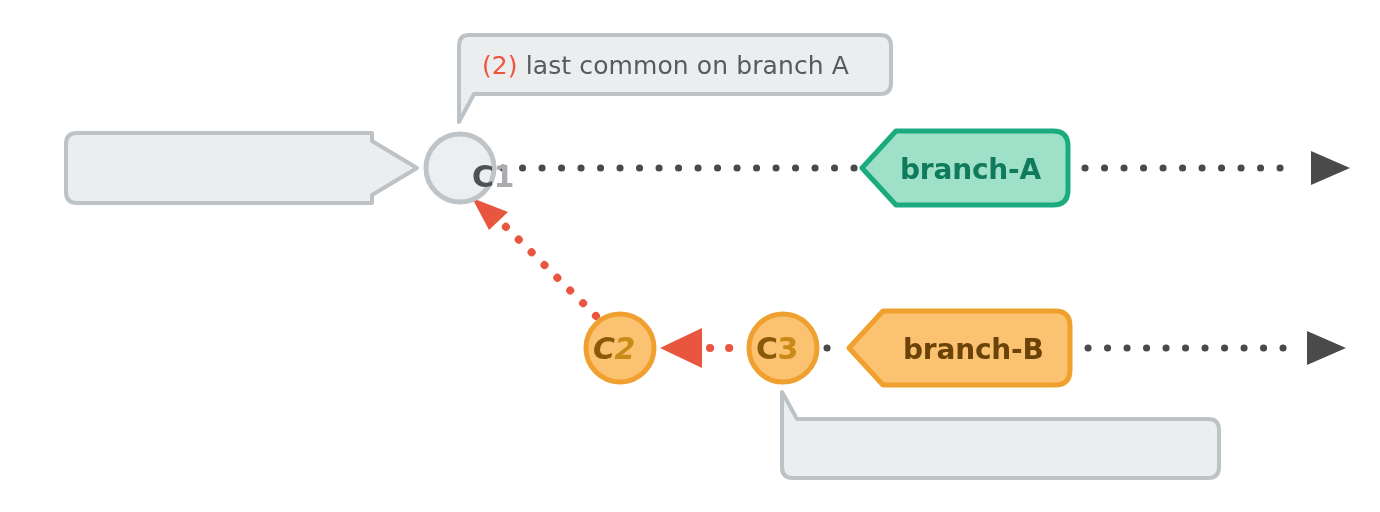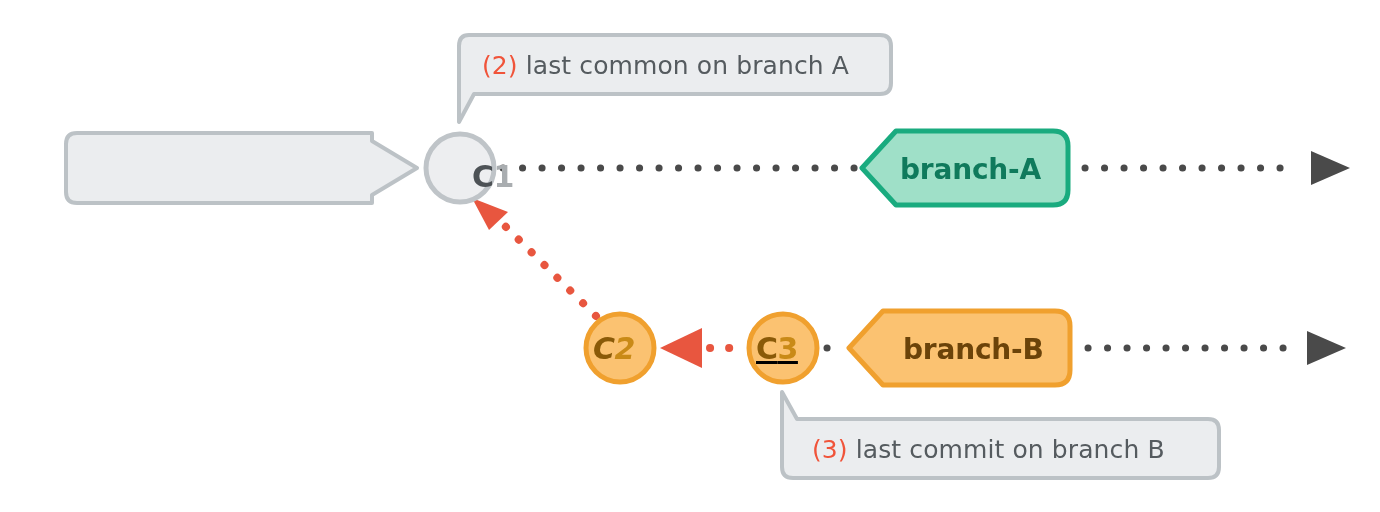--- a/index.html
+++ b/index.html
@@ -130,34 +130,30 @@
       <circle cx="783" cy="348" r="34" fill="#fbc271" stroke="#f0a02e" stroke-width="5"></circle>
     </g>
   </svg>
 
 
   <div class="txt callout-text" style="left:482px; top:51px;">
     <span class="callout-num">(2)</span>
     <span>last common on branch A</span>
   </div>
 
-  <div class="txt callout-text" style="left:812px; top:435px;">
-    <span class="callout-num">(3)</span>
-    <span>last commit on branch B</span>
-  </div>
 
   <div class="txt commit-label" style="left:433px; top:159px;margin-left:39px;">
     <span class="a">C</span><span class="b">1</span>
   </div>
 
   <div class="txt commit-label orange" style="left:593px; top:331px;font-style:italic;">
     <span class="a">C</span><span class="b">2</span>
   </div>
 
-  <div class="txt commit-label orange" style="left:756px; top:331px;text-decoration:underline;">
+  <div class="txt commit-label orange" style="left:756px; top:331px;">
     <span class="a">C</span><span class="b">3</span>
   </div>
 
   <div class="txt branch-text branch-b-text" style="left:903px; top:333px;">branch-B</div>
 
   <div class="txt branch-text branch-a-text" style="left:900px; top:153px;">branch-A</div>
 
 </div>
 
 </body></html>

